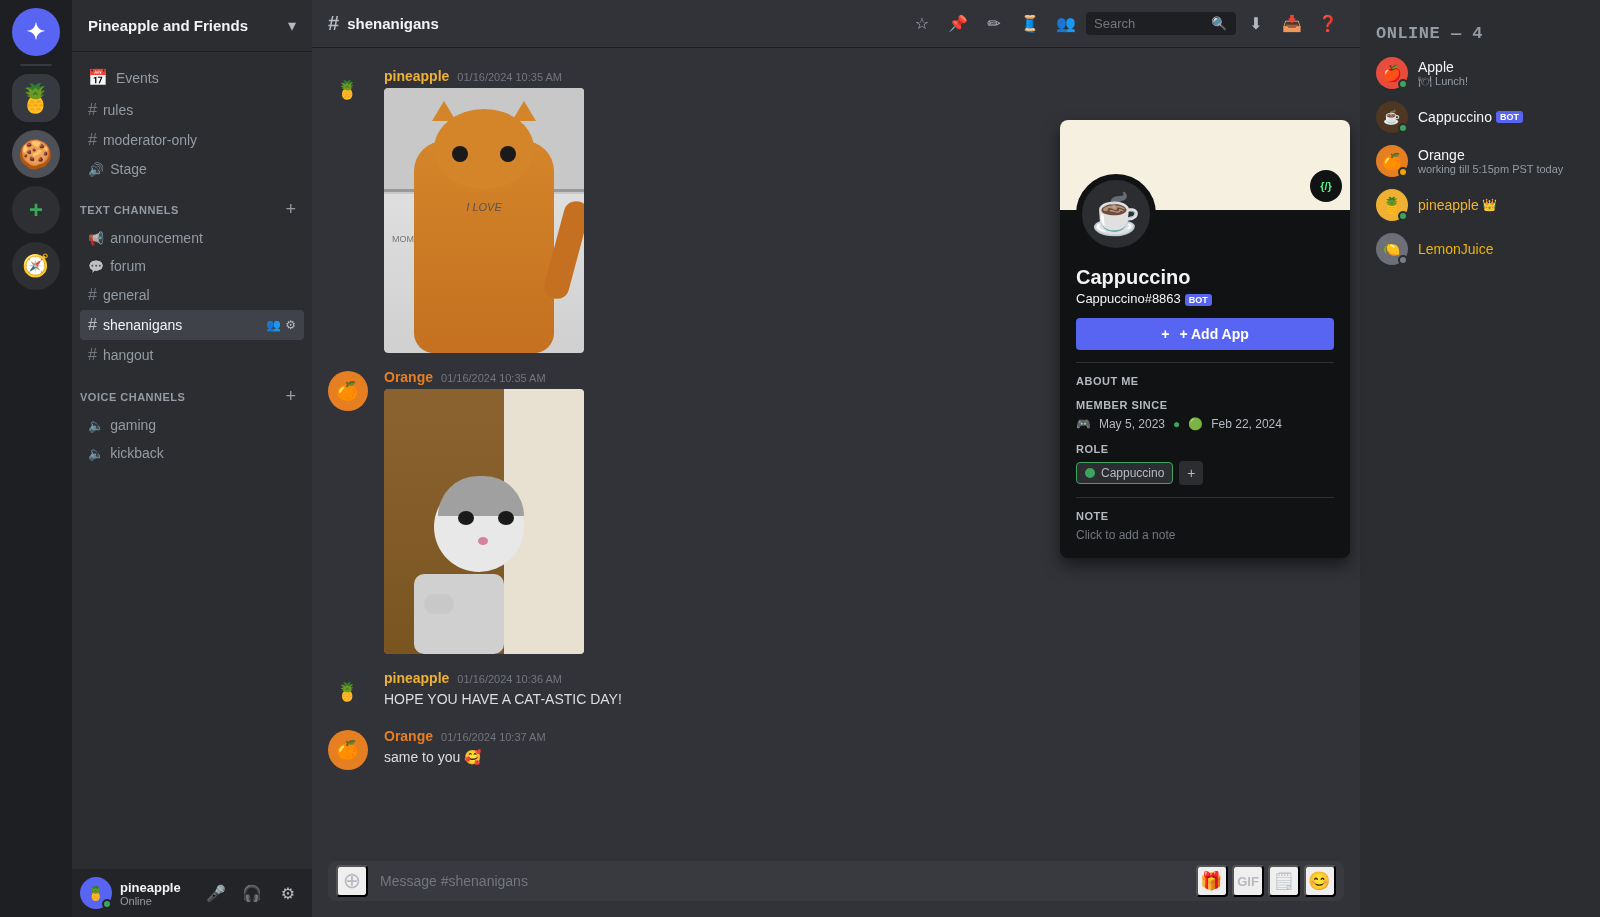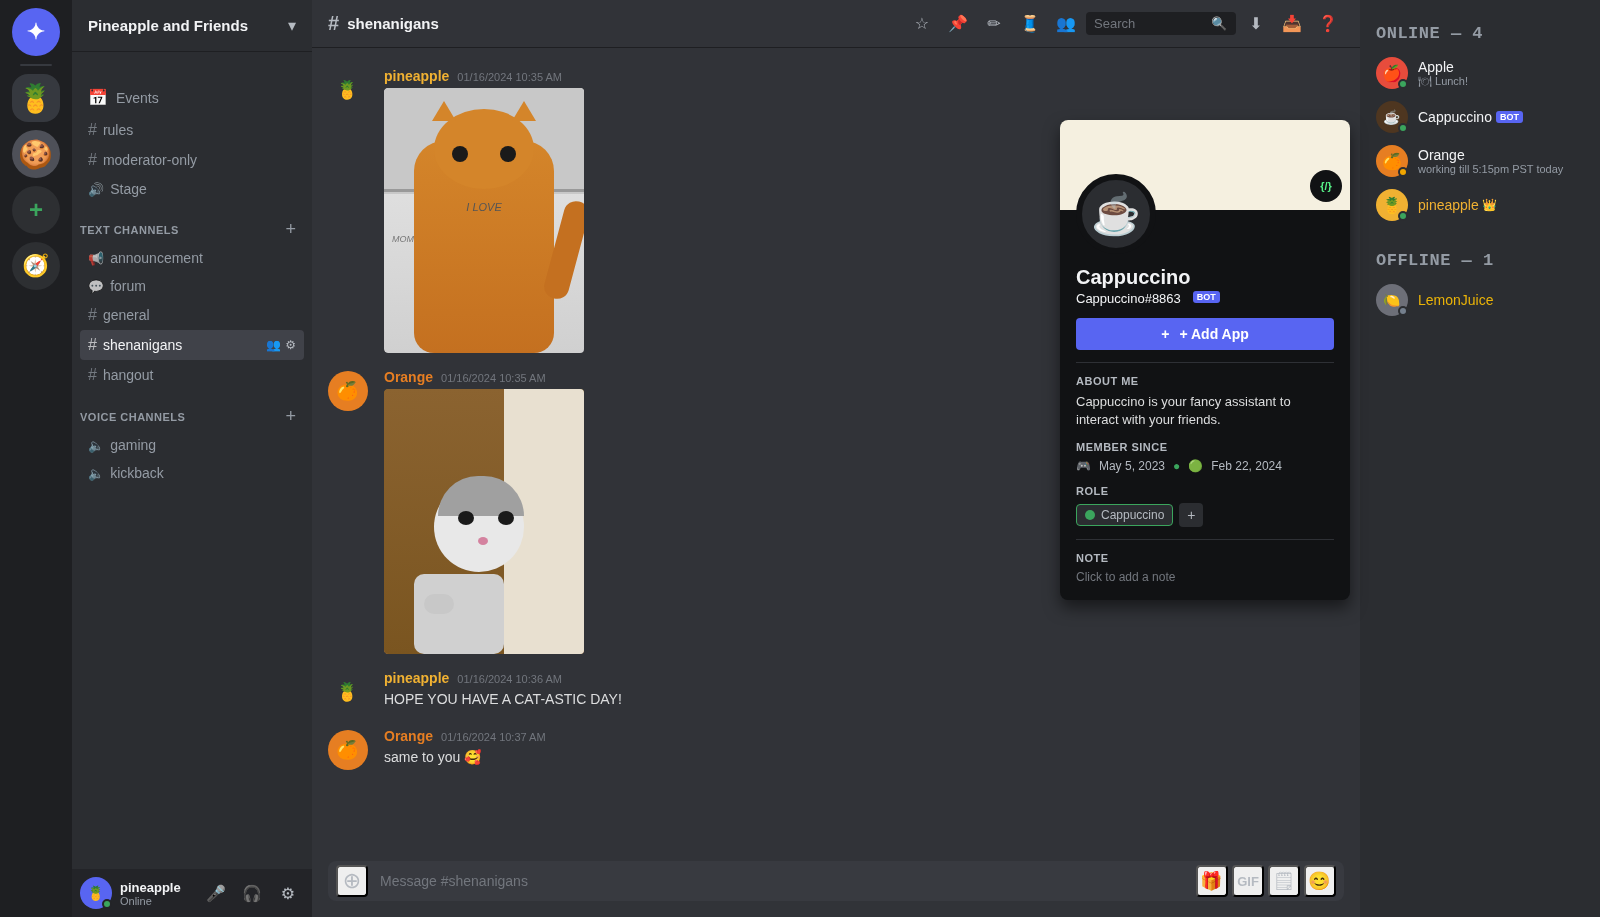--- a/index.html
+++ b/index.html
@@ -48,21 +48,20 @@
       border-radius: 1px;
     }
 
     
     .sidebar {
       width: 240px;
       background: #2b2d31;
       display: flex;
       flex-direction: column;
       flex-shrink: 0;
-      gap: 20px;
     }
     .sidebar-header {
       padding: 16px;
       border-bottom: 1px solid #1e1f22;
       display: flex;
       align-items: center;
       justify-content: space-between;
       cursor: pointer;
     }
     .sidebar-header-title {
@@ -395,21 +394,21 @@
       display: flex;
       align-items: center;
       justify-content: center;
       color: #57f287;
       font-size: 14px;
     }
     .profile-body {
       padding: 56px 16px 16px;
     }
     .profile-name { font-size: 20px; font-weight: 700; color: #f2f3f5; }
-    .profile-tag { font-size: 13px; color: #f2f3f5; display: flex; align-items: flex-start; gap: 8px; margin-top: 2px; }
+    .profile-tag { font-size: 13px; color: #f2f3f5; display: flex; align-items: flex-end; gap: 0; margin-top: 2px; }
     .add-app-btn {
       width: 100%;
       padding: 8px;
       background: #5865f2;
       color: white;
       border: none;
       border-radius: 4px;
       font-size: 14px;
       font-weight: 600;
       cursor: pointer;
@@ -635,21 +634,21 @@
 
             <div style="position:absolute;top:5%;left:48px;width:0;height:0;border-left:12px solid transparent;border-right:12px solid transparent;border-bottom:20px solid #d4852a;"></div>
             <div style="position:absolute;top:5%;right:48px;width:0;height:0;border-left:12px solid transparent;border-right:12px solid transparent;border-bottom:20px solid #d4852a;"></div>
 
             <div style="position:absolute;top:22%;left:68px;width:16px;height:16px;background:#1a1a1a;border-radius:50%;"></div>
             <div style="position:absolute;top:22%;right:68px;width:16px;height:16px;background:#1a1a1a;border-radius:50%;"></div>
 
             <div style="position:absolute;bottom:20%;right:5px;width:25px;height:100px;background:#c47020;border-radius:12px;transform:rotate(15deg);"></div>
 
             <div style="position:absolute;top:42%;left:0;right:0;text-align:center;font-size:11px;color:#555;font-style:italic;padding:2px;">I LOVE</div>
-            <div style="position:absolute;top:55%;left:8px;font-size:9px;color:#777;font-style:italic;">MOM</div>
+            <div style="position:absolute;top:55%;left:8px;font-size:9px;color:#777;">MOM</div>
           </div>
         </div>
       </div>
     </div>
 
     <div class="message-group">
       <div class="message-avatar" style="background:#e67e22;border-radius:50%;width:40px;height:40px;display:flex;align-items:center;justify-content:center;font-size:18px;flex-shrink:0;margin-top:2px;">🍊</div>
       <div class="message-content">
         <div class="message-header">
           <span class="message-author-orange">Orange</span>
@@ -757,21 +756,20 @@
     <div class="member-avatar-container">
       <div class="member-avatar" style="background:#f0b132;">🍍</div>
       <div class="member-status status-online"></div>
     </div>
     <div style="display:flex;align-items:center;">
       <span class="member-name" style="color:#f0b132;">pineapple</span>
       <span class="crown-icon">👑</span>
     </div>
   </div>
 
-  <div class="members-section-header" style="margin-top:16px;">OFFLINE — 1</div>
 
   <div class="member-item">
     <div class="member-avatar-container">
       <div class="member-avatar" style="background:#6d6f78;font-size:14px;">🍋</div>
       <div class="member-status status-offline"></div>
     </div>
     <span class="member-name offline">LemonJuice</span>
   </div>
 </div>
 
@@ -794,21 +792,20 @@
 
     <button class="add-app-btn">
       <span>+</span>
       <span style="margin-left:4px;">+ Add App</span>
     </button>
 
     <div class="profile-divider"></div>
 
     <div class="profile-section">
       <div class="profile-section-title">ABOUT ME</div>
-      <div class="profile-section-text">Cappuccino is your fancy assistant to interact with your friends.</div>
     </div>
 
     <div class="profile-section">
       <div class="profile-section-title">MEMBER SINCE</div>
       <div class="profile-dates">
         <span>🎮</span>
         <span>May 5, 2023</span>
         <span style="color:#3ba55d;">●</span>
         <span>🟢</span>
         <span>Feb 22, 2024</span>

